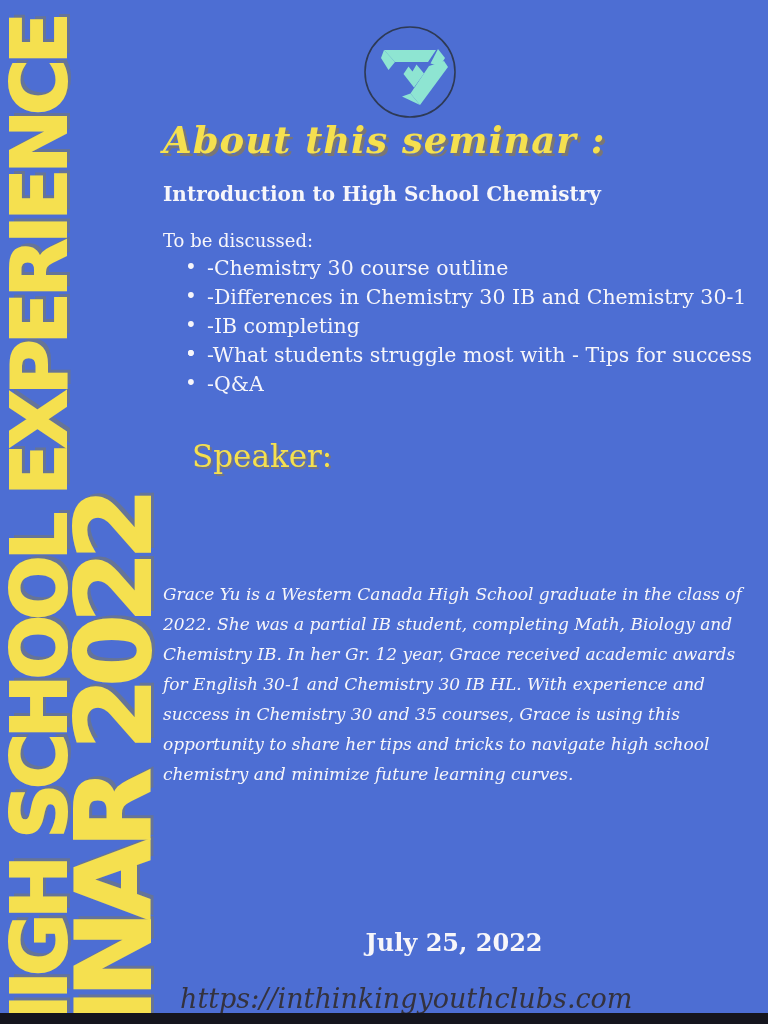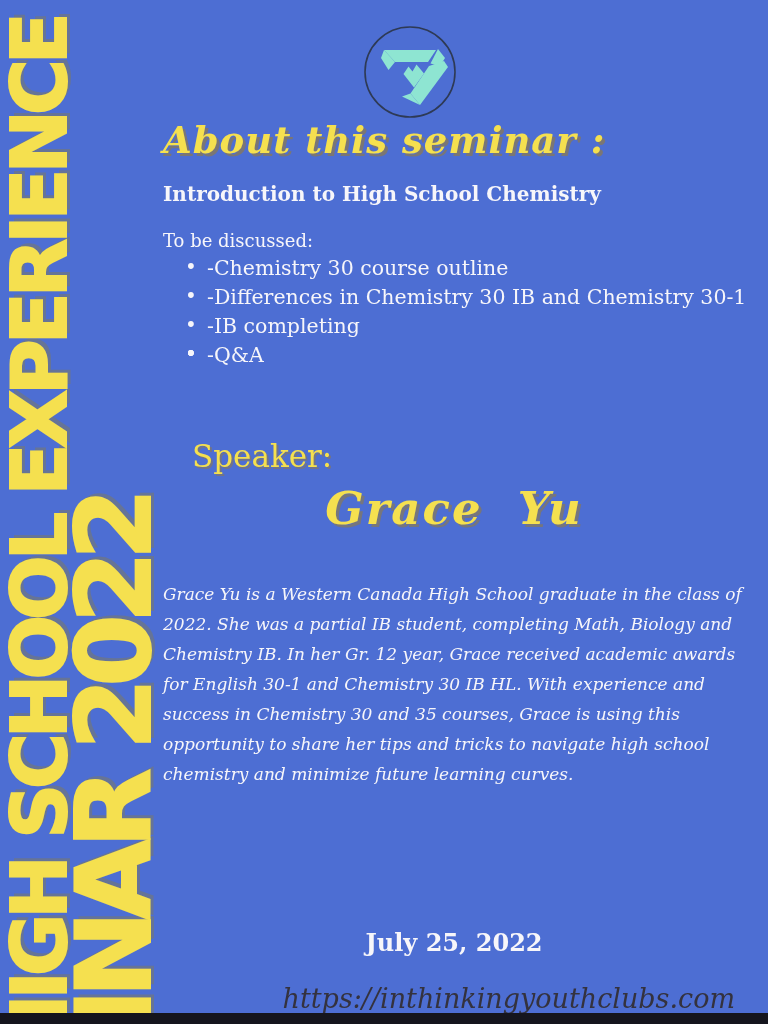--- a/index.html
+++ b/index.html
@@ -68,21 +68,21 @@
   .bio{
     position:absolute;left:163px;top:562px;width:598px;
     color:var(--white,#f7f6fa);font-size:17px;line-height:30px;font-style:italic;
   }
   .when{
     position:absolute;left:163px;top:858px;width:582px;text-align:center;
     color:var(--white,#f7f6fa);font-weight:bold;font-size:24px;line-height:34px;
     white-space:pre-wrap;
   }
   .url{
-    position:absolute;left:153px;top:983px;width:582px;text-align:right;
+    position:absolute;left:180px;top:983px;width:582px;text-align:left;
     font-style:italic;font-size:27px;color:var(--ink,#34323e);
     text-decoration:none;
   }
   .bottom-bar{
     position:absolute;left:0;top:1013px;width:768px;height:11px;
     background:var(--bar,#15151d);
   }
 </style>
 </head>
 <body>
@@ -123,30 +123,30 @@
     </li>
     <li>
       <span class="dot">•</span>
       <span>-IB completing</span>
     </li>
     <li>
       <span class="dot">•</span>
     </li>
     <li>
       <span class="dot">•</span>
+      <span>-What students struggle most with - Tips for success</span>
     </li>
     <li>
       <span class="dot">•</span>
       <span>-Q&amp;A</span>
     </li>
   </ul>
 
   <div class="speaker-label">Speaker:</div>
 
-  <div class="speaker-name">Grace  Yu</div>
 
   <p class="bio">Grace Yu is a Western Canada High School graduate in the class of 2022. She was a partial IB student, completing Math, Biology and Chemistry IB. In her Gr. 12 year, Grace received academic awards for English 30-1 and Chemistry 30 IB HL. With experience and success in Chemistry 30 and 35 courses, Grace is using this opportunity to share her tips and tricks to navigate high school chemistry and minimize future learning curves.</p>
 
 
   <div class="when">
     <div>July 25, 2022</div>
     
     
   </div>
 

